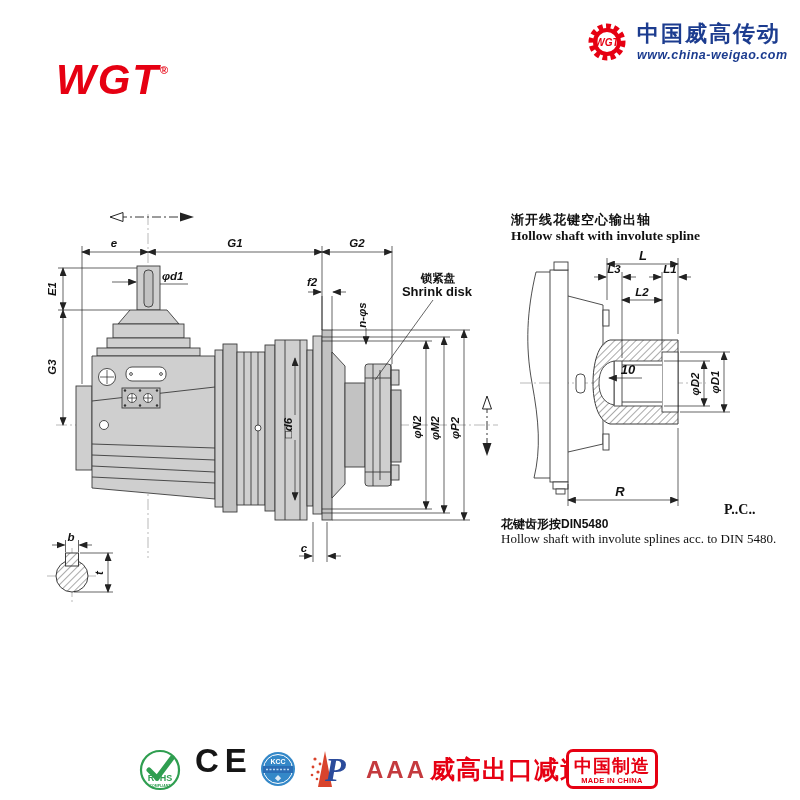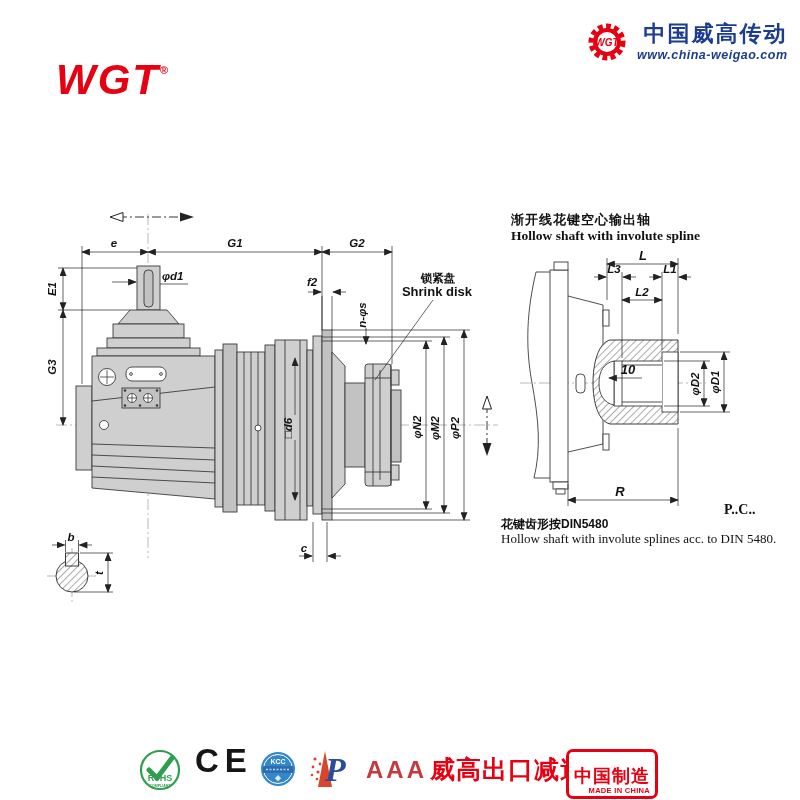--- a/index.html
+++ b/index.html
@@ -4,21 +4,21 @@
 <style>
   html,body{margin:0;padding:0;background:#fff;width:800px;height:800px;overflow:hidden;}
   body{font-family:"Liberation Sans","DejaVu Sans",sans-serif;position:relative;}
   .abs{position:absolute;}
 
   
   .wgt-logo{left:56px;top:18px;color:var(--brand_red);font-weight:900;font-style:italic;
     font-size:42px;letter-spacing:2px;line-height:1;margin-top:41px;}
   .wgt-logo sup{font-size:11px;font-style:normal;vertical-align:20px;letter-spacing:0;}
   .brand{left:584px;top:20px;display:flex;align-items:center;gap:7px;}
-  .brand-text{display:flex;flex-direction:column;text-align:right;}
+  .brand-text{display:flex;flex-direction:column;}
   .brand-cn{color:var(--brand_blue);font-weight:bold;font-size:22px;letter-spacing:2px;line-height:1.1;}
   .brand-url{color:var(--brand_blue);font-weight:bold;font-size:12.5px;letter-spacing:.5px;margin-top:2px;font-style:italic;}
 
   
   svg text{fill:#111;}
   .cl{stroke:#8a8a8a;stroke-width:.6;stroke-dasharray:11 3 2 3;fill:none;}
   .cl2{stroke:#222;stroke-width:.9;stroke-dasharray:9 3 2 3;fill:none;}
   .dl{stroke:#222;stroke-width:.7;fill:none;}
   .ol{stroke:#3b3b3b;stroke-width:.9;fill:none;}
   .part{fill:var(--body_fill);stroke:#3b3b3b;stroke-width:.9;}
@@ -35,21 +35,21 @@
   .pc{font:bold 14px "Liberation Serif","DejaVu Serif",serif;}
 
   
   .footer-item{position:absolute;top:746px;}
   .ce{left:195px;top:742px;font-weight:bold;font-size:33px;letter-spacing:6px;color:#151515;
       font-family:"Liberation Sans",sans-serif;}
   .aaa{left:366px;top:756px;font-family:Liberation Sans, sans-serif;
       font-weight:bold;font-size:24px;letter-spacing:3px;color:var(--aaa_red);}
   .slogan{left:430px;top:753px;font-weight:bold;font-size:25px;letter-spacing:1px;color:var(--brand_red);}
   .stamp{left:566px;top:749px;border:3px solid var(--brand_red);border-radius:7px;
-      padding:15px 5px 2px 5px;text-align:right;background:#fff;}
+      padding:5px 5px 2px 5px;text-align:center;background:#fff;}
   .stamp-cn{color:var(--brand_red);font-weight:bold;font-size:18px;letter-spacing:1px;line-height:1.1;}
   .stamp-en{color:var(--brand_red);font-weight:bold;font-size:7.5px;letter-spacing:.3px;line-height:1;}
 </style>
 </head>
 <body>
 
 <div class="abs wgt-logo"><span>WGT</span><sup>®</sup></div>
 
 <div class="abs brand">
   <svg width="46" height="44" viewBox="0 0 44 44">

